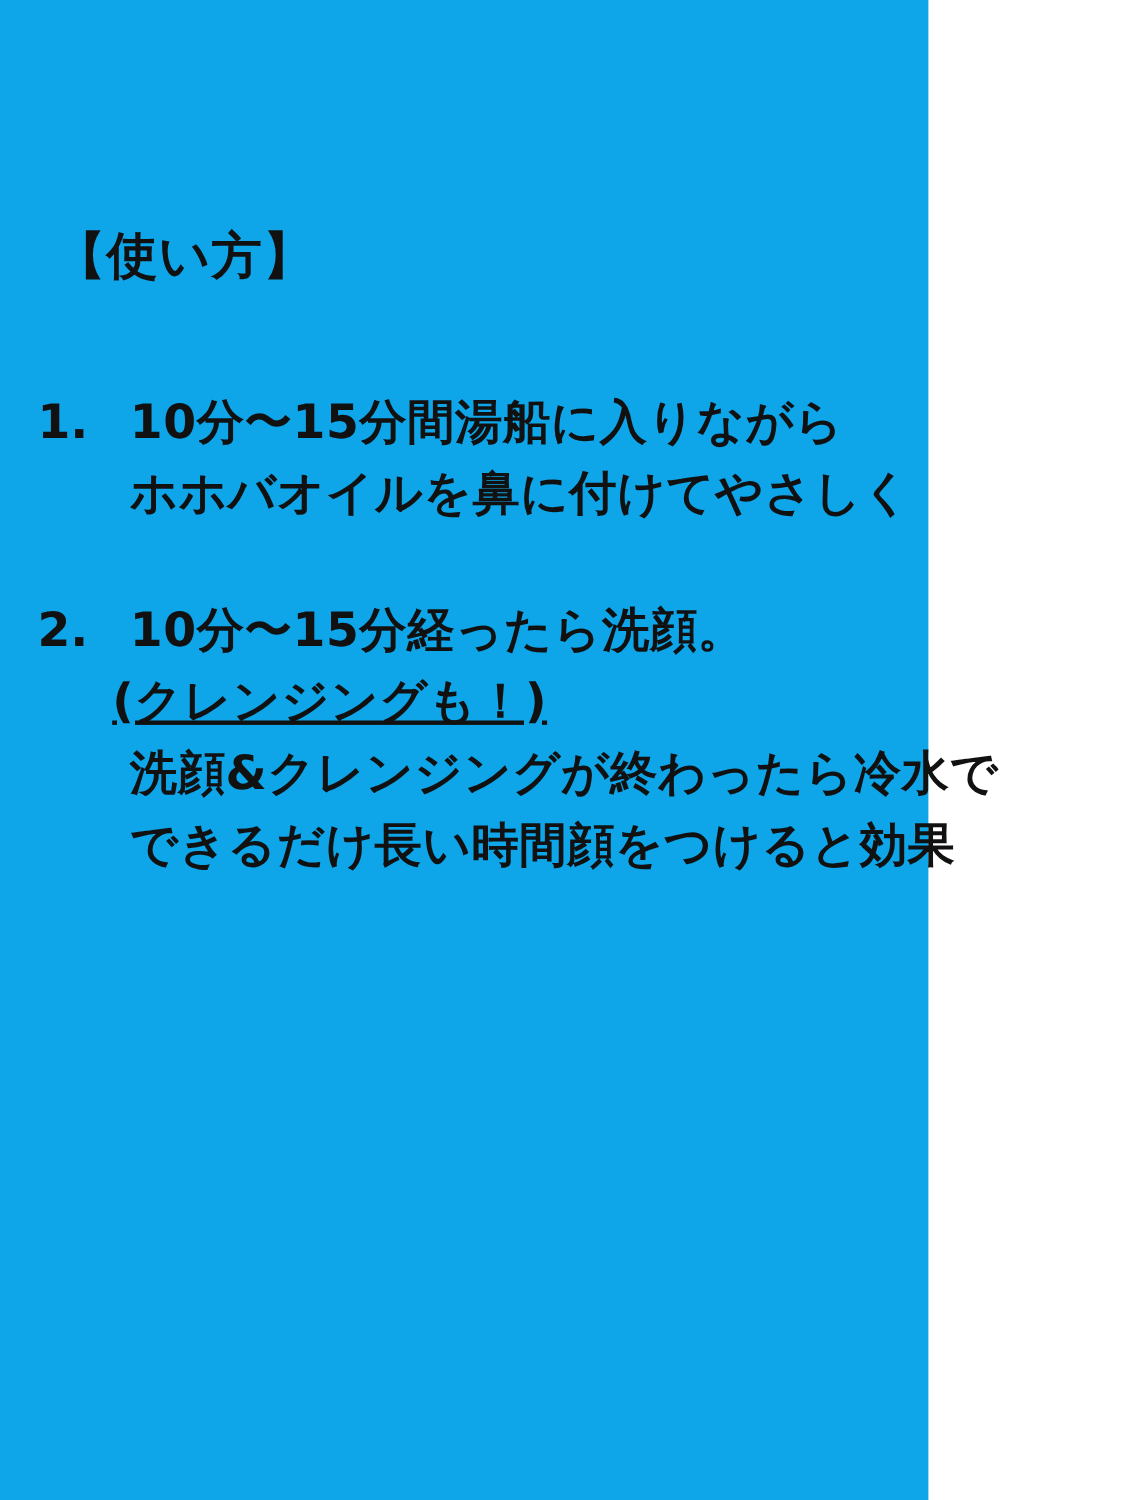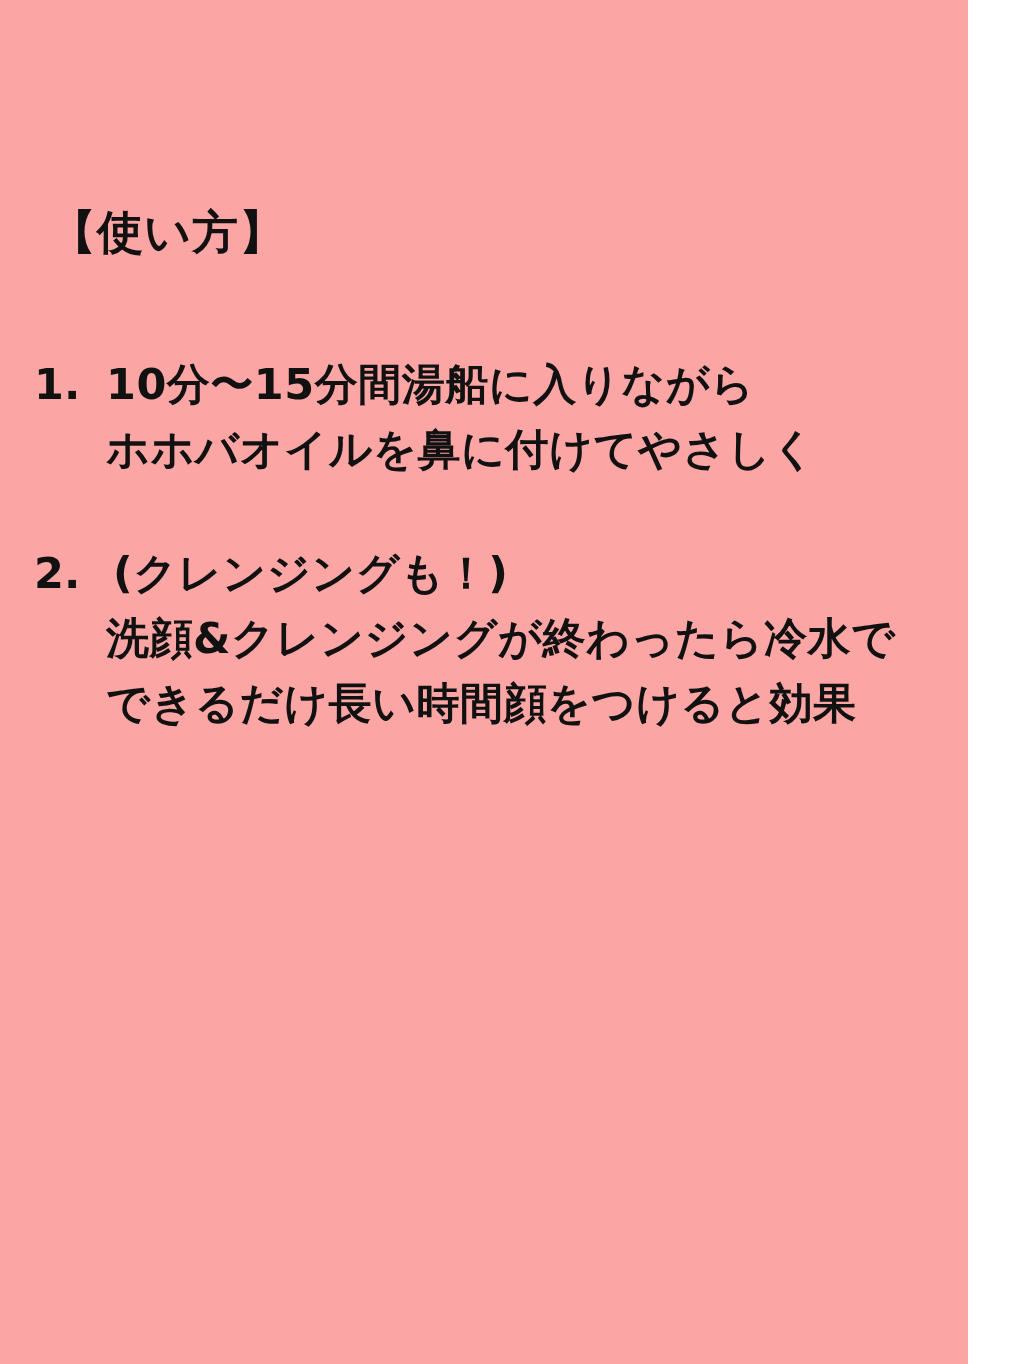--- a/index.html
+++ b/index.html
@@ -9,23 +9,23 @@
   }
   body {
     width: 1024px;
     height: 1364px;
     font-family: "DejaVu Sans", "Liberation Sans", sans-serif;
     color: #111111;
     overflow: hidden;
   }
   .page {
     position: relative;
-    width: 968px;
+    width: 844px;
     height: 1364px;
-    background: #fca5a5;
+    background: #0ea5e9;
     box-sizing: border-box;
   }
   .heading {
     position: absolute;
     left: 50px;
     top: 205px;
     font-size: 46px;
     font-weight: 700;
     letter-spacing: 1px;
     line-height: 1.2;
@@ -55,23 +55,23 @@
   .step-body {
     flex: 1 1 auto;
   }
   .step-line {
     font-size: 43px;
     font-weight: 700;
     line-height: 1.52;
     letter-spacing: 0.5px;
     white-space: nowrap;
   }
-  .indent-0 { margin-left: 13px; }
+  .indent-0 { margin-left: 2px; text-decoration: underline; }
   .indent-neg { margin-left: -22px; }
-  .indent-small { margin-left: 6px; }
+  .indent-small { margin-left: 18px; }
 </style>
 </head>
 <body>
 
 <div class="page">
 
   <div class="heading">【使い方】</div>
 
   <div class="steps">
 
@@ -79,20 +79,21 @@
       <div class="step-number">1.</div>
       <div class="step-body">
         <div class="step-line indent-small">10分〜15分間湯船に入りながら</div>
         <div class="step-line indent-small">ホホバオイルを鼻に付けてやさしく</div>
       </div>
     </div>
 
     <div class="step">
       <div class="step-number">2.</div>
       <div class="step-body">
+        <div class="step-line indent-small">10分〜15分経ったら洗顔。</div>
         <div class="step-line indent-0">(クレンジングも！)</div>
         <div class="step-line indent-small">洗顔&amp;クレンジングが終わったら冷水で</div>
         <div class="step-line indent-small">できるだけ長い時間顔をつけると効果</div>
       </div>
     </div>
 
   </div>
 </div>
 
 </body></html>

